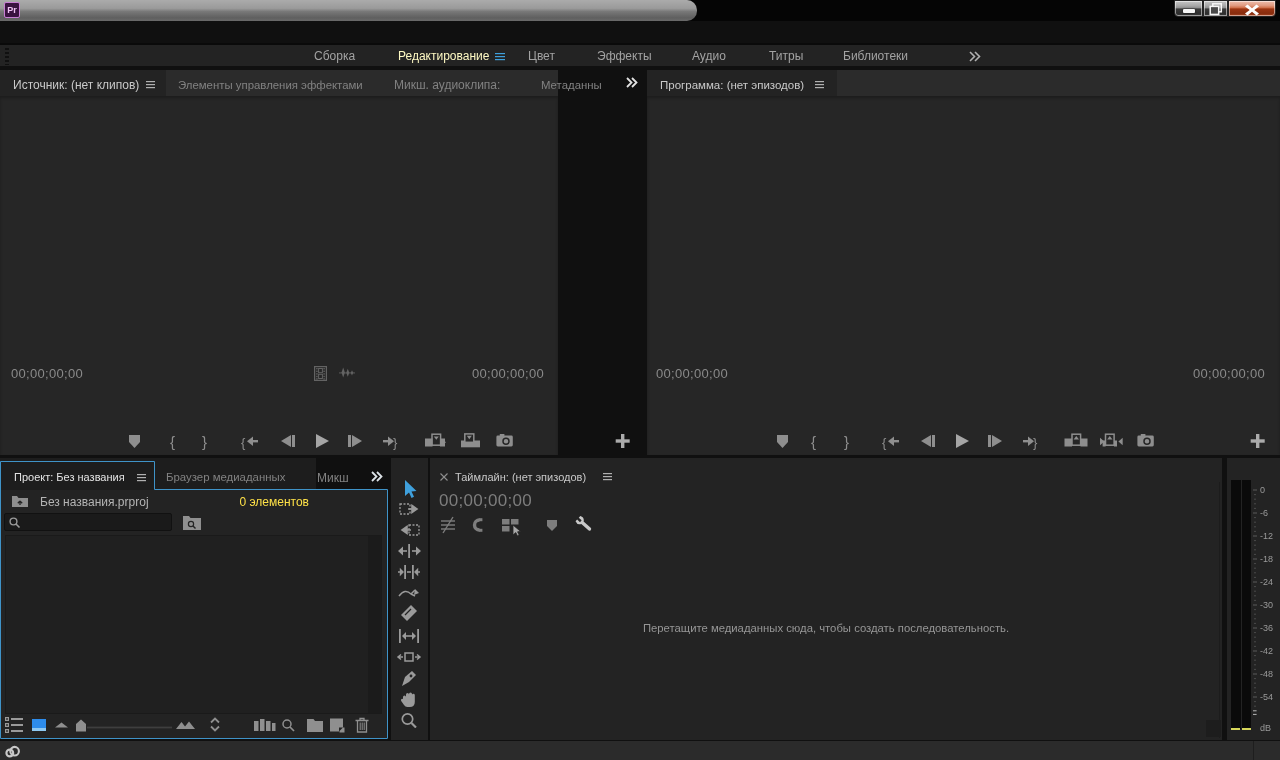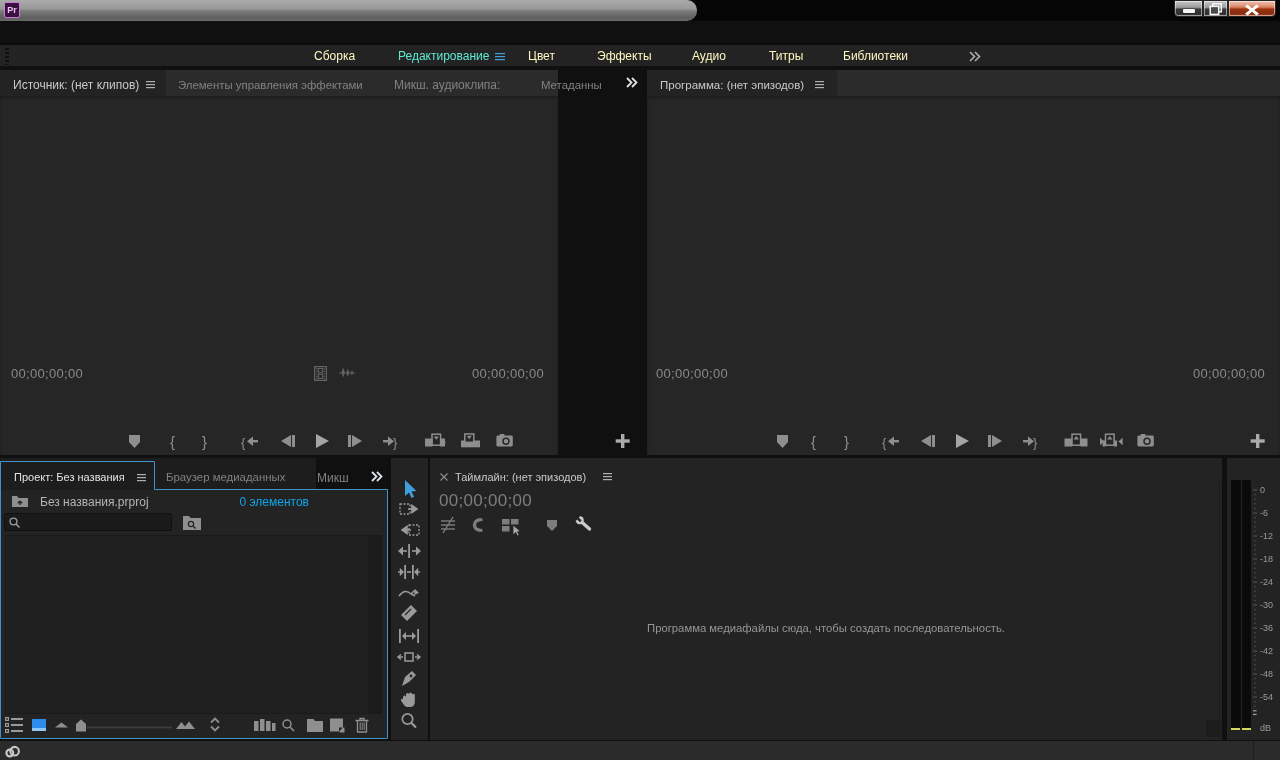--- a/index.html
+++ b/index.html
@@ -29,22 +29,22 @@
     background:linear-gradient(#eebfae 0%, #e09a80 30%, #cd6b44 47%, #9c3512 52%, #872c0e 82%, #aa4520 100%); }
 
   
   #menubar { left:0; top:21px; width:1280px; height:20px;
     background:linear-gradient(#fcfdfe 0%, #f4f6fa 45%, #e4e8f2 55%, #dde2ee 92%, #d4d9e8 100%); }
   #menubar span { position:absolute; top:4px; color:#000; font-size:12px; }
 
   
   #wsbar { left:0; top:43px; width:1280px; height:23px; background:#232323;
     border-top:2px solid #0a0a0a; }
-  .ws { position:absolute; top:4px; color:#fef9c3; font-size:12px; }
-  .ws.active { color:#5eead4; }
+  .ws { position:absolute; top:4px; color:#a3a3a3; font-size:12px; }
+  .ws.active { color:#fef9c3; }
 
   
   .tabtxt { color:#c9c9c9; font-size:12px; }
   .tabdim { color:#828282; font-size:12px; }
 
   #srcgroup { left:0; top:70px; width:558px; height:385px; background:#2b2b2b; box-shadow:inset 2px 0 0 #1a1a1a; }
   #prggroup { left:647px; top:70px; width:633px; height:385px; background:#2b2b2b; box-shadow:inset 2px 0 0 #1a1a1a; }
   .montab-active { position:absolute; top:0; height:26px; background:#232323; }
   .moncontent { position:absolute; left:0; top:26px; width:100%; height:359px; background:#262626;
     box-shadow:inset 0 2px 3px rgba(0,0,0,0.25); }
@@ -265,21 +265,21 @@
         </g>
       </svg>
 
     <div class="abs" style="left:1px;top:32px;width:386px;height:248px;background:#232323;"></div>
 
     <svg class="abs" style="left:12px;top:36px;" width="16" height="13">
         <path d="M0 2 h5 l1.5 2 H16 v9 H0 z" fill="#8f8f8f"></path>
         <path d="M8 11 v-4 M8 7 l-2.2 2.2 M8 7 l2.2 2.2" stroke="#232323" stroke-width="1.3" fill="none"></path>
       </svg>
     <span class="abs" style="left:40px;top:37px;color:#b4b4b4;font-size:12px;">Без названия.prproj</span>
-    <span class="abs" style="right:7px;top:37px;color:#0ea5e9;font-size:12px;">0 элементов</span>
+    <span class="abs" style="right:7px;top:37px;color:#fde047;font-size:12px;">0 элементов</span>
 
     <div class="abs" style="left:4px;top:55px;width:168px;height:18px;background:#1a1a1a;border:1px solid #111;border-radius:2px;">
       <svg class="abs" style="left:4px;top:3px;" width="12" height="12">
           <circle cx="4.5" cy="4.5" r="3.4" fill="none" stroke="#9a9a9a" stroke-width="1.4"></circle>
           <line x1="7" y1="7" x2="10.5" y2="10.5" stroke="#9a9a9a" stroke-width="1.6"></line>
         </svg>
     </div>
     <svg class="abs" style="left:183px;top:57px;" width="18" height="15">
         <path d="M0 1 h6 l1.5 2 H18 v12 H0 z" fill="#8f8f8f"></path>
         <circle cx="8" cy="9" r="2.6" fill="none" stroke="#232323" stroke-width="1.2"></circle>
@@ -457,21 +457,21 @@
         </g>
 
       <path d="M109 4 h10 v6 l-5 5 l-5 -5 z" fill="#7d7d7d"></path>
 
       <g transform="translate(147,9) rotate(-48)">
           <g fill="#c8c8c8">
             <path d="M -3.6 -9.5 L -1.2 -9.5 L -1.2 -5.6 L 1.2 -5.6 L 1.2 -9.5 L 3.6 -9.5 A 4.7 4.7 0 0 1 1.7 -3.4 L 1.7 6.5 A 1.9 2.1 0 0 1 -1.7 6.5 L -1.7 -3.4 A 4.7 4.7 0 0 1 -3.6 -9.5 Z"></path>
           </g>
         </g>
     </svg>
-    <div class="abs" style="left:0;top:164px;width:792px;text-align:center;color:#969696;font-size:11.3px;">Программа медиафайлы сюда, чтобы создать последовательность.</div>
+    <div class="abs" style="left:0;top:164px;width:792px;text-align:center;color:#969696;font-size:11.3px;">Перетащите медиаданных сюда, чтобы создать последовательность.</div>
     <div class="abs" style="left:789px;top:24px;width:1px;height:256px;background:#1c1c1c;"></div>
     <div class="abs" style="left:776px;top:262px;width:15px;height:17px;background:#1d1d1d;"></div>
   </div>
 
   <div class="abs" id="meters">
     <div class="abs" style="left:4px;top:22px;width:20px;height:249px;background:#0a0a0a;"></div>
     <div class="abs" style="left:13.5px;top:22px;width:1px;height:249px;background:#232323;"></div>
     <div class="abs" style="left:4px;top:270px;width:9px;height:2px;background:#d6d65a;"></div>
     <div class="abs" style="left:15px;top:270px;width:9px;height:2px;background:#d6d65a;"></div>
     <svg class="abs" style="left:25px;top:24px;" width="28" height="250">

